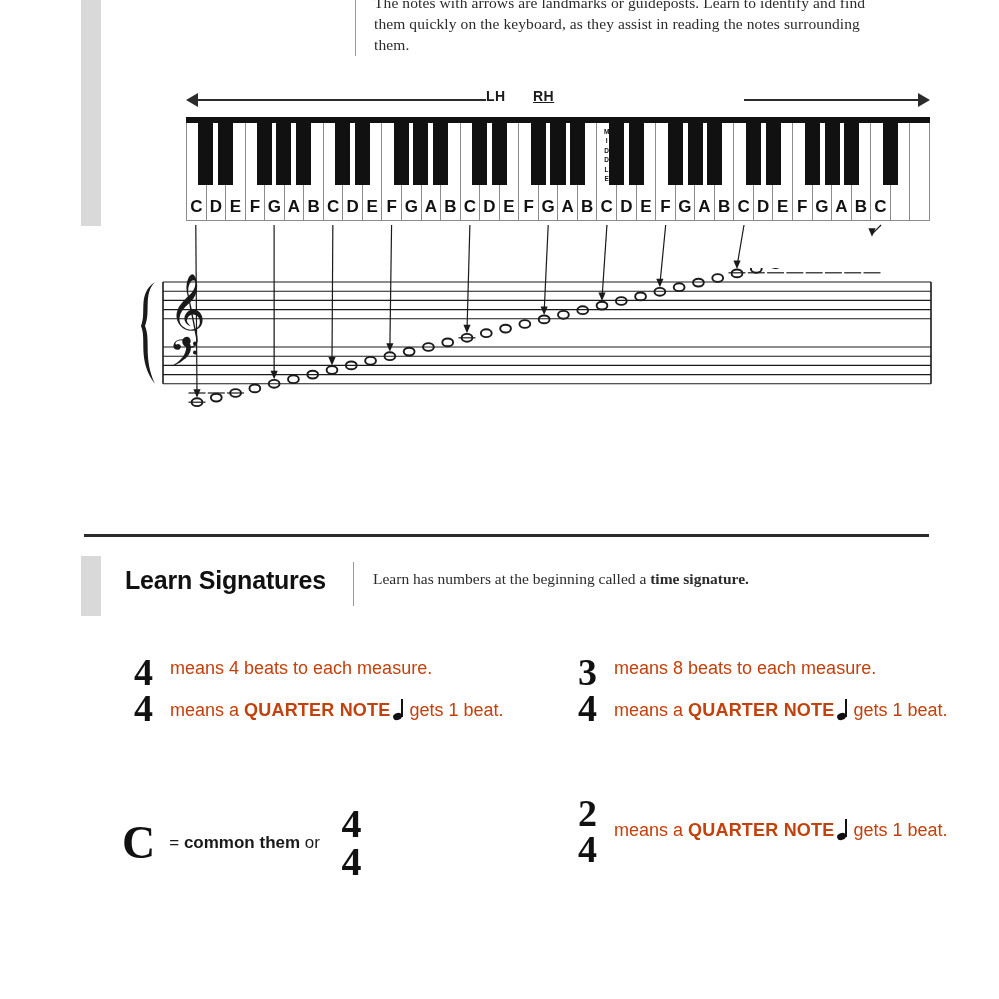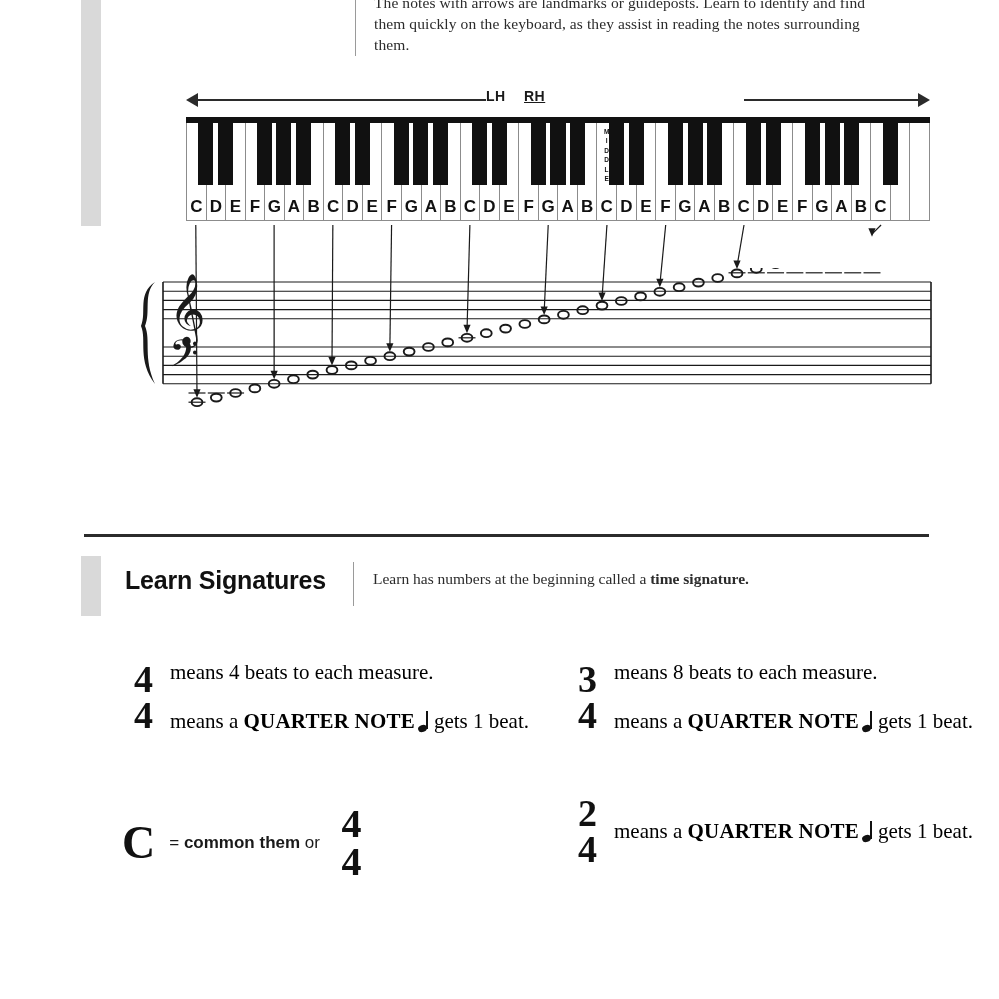--- a/index.html
+++ b/index.html
@@ -69,21 +69,21 @@
   #range-arrow-right { right: 0; border-left: 12px solid #2b2b2b; }
   .range-label {
     position: absolute;
     top: -2px;
     font-size: 14px;
     font-weight: bold;
     letter-spacing: .5px;
     color: #1a1a1a;
   }
   #range-label-lh { left: 300px; }
-  #range-label-rh { left: 338px; text-decoration: underline; }
+  #range-label-rh { left: 347px; text-decoration: underline; }
 
   
   #keyboard {
     position: absolute;
     left: 186px;
     top: 117px;
     width: 744px;
     height: 104px;
   }
   #keyboard-topbar {
@@ -224,25 +224,24 @@
     width: 34px;
     color: #111111;
     letter-spacing: -1px;
   }
   .ts-fraction .num,
   .ts-fraction .den { display: block; }
   .ts-lines {
     margin-left: 10px;
   }
   .ts-line {
-    font-size: 21px;
+    font-size: 18px;
     line-height: 2.32;
-    color: #000000;
+    color: #c2410c;
     white-space: nowrap;
-    font-family: Liberation Serif, serif;
   }
   .ts-line b { font-weight: bold; letter-spacing: .2px; }
   .quarter-note-glyph {
     display: inline-block;
     position: relative;
     width: 13px;
     height: 20px;
     vertical-align: -5px;
     margin: 0 3px;
   }

